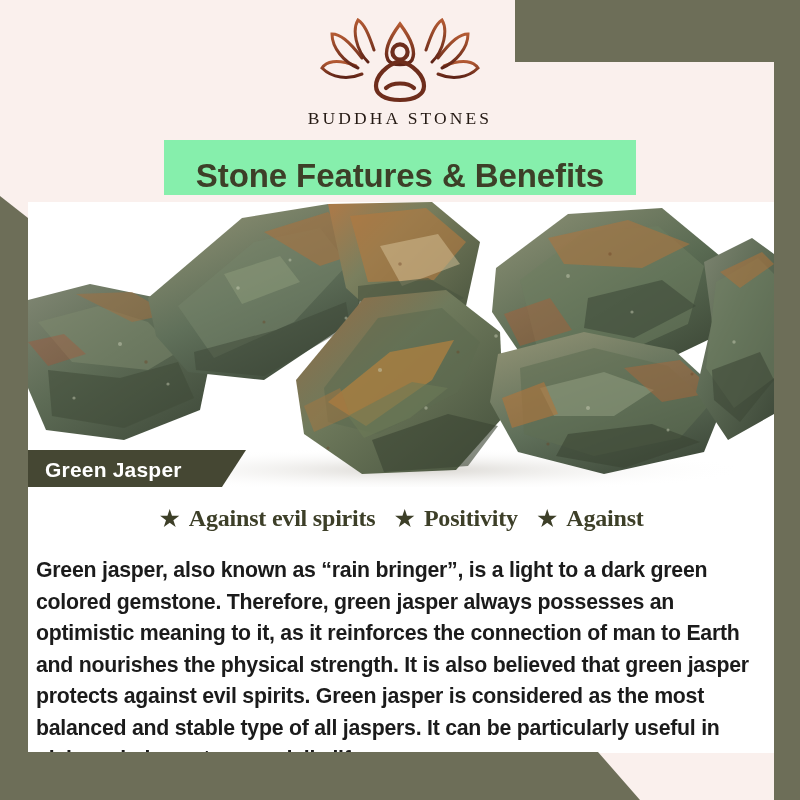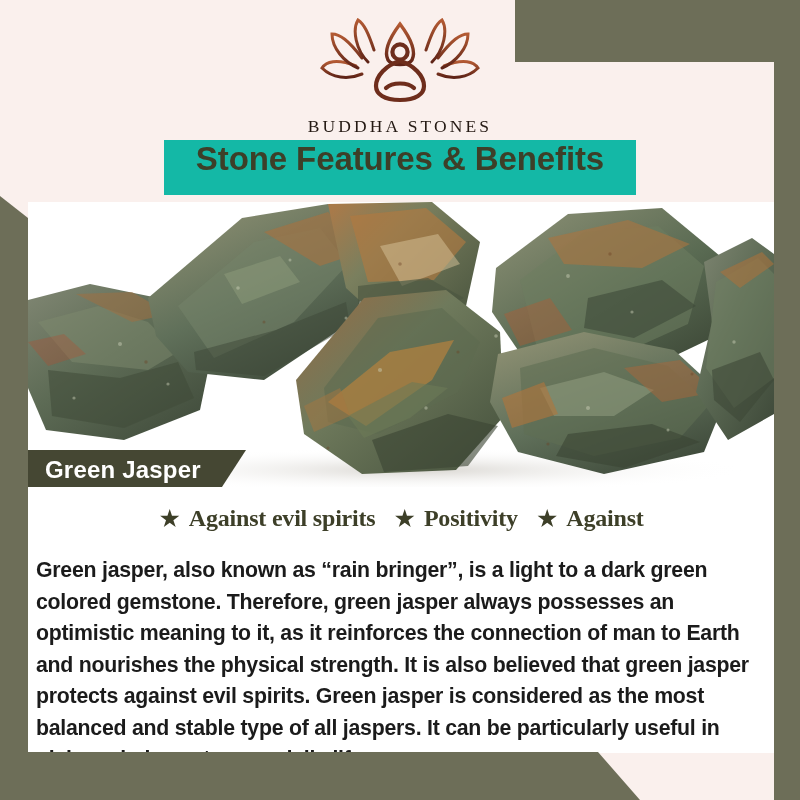--- a/index.html
+++ b/index.html
@@ -29,30 +29,30 @@
   }
 
   
   .header{position:absolute;left:0;top:0;width:800px;height:200px;}
   .logo-wrap{
     position:absolute;left:0;right:0;top:18px;display:flex;
     flex-direction:column;align-items:center;
   }
   .logo-mark{width:164px;height:86px;display:block;}
   .logo-word{
-    margin-top:12px;
+    margin-top:4px;
     font-family:"Liberation Serif", serif;
     font-size:17.5px;letter-spacing:3.1px;color:#241913;
     font-weight:400;white-space:nowrap;
   }
 
   
   .title-banner{
     position:absolute;left:164px;top:140px;width:472px;height:55px;
-    background:#14b8a6;display:flex;align-items:flex-start;justify-content:center;
+    background:#86efac;display:flex;align-items:flex-end;justify-content:center;
   }
   .title-text{
     font-size:33px;font-weight:bold;color:#3d3f28;
     letter-spacing:-.1px;white-space:nowrap;
     font-family:"Liberation Sans", sans-serif;
   }
 
   
   .photo{
     position:absolute;left:28px;top:202px;width:746px;height:285px;
@@ -61,21 +61,21 @@
   .photo svg{display:block;width:100%;height:100%;}
 
   
   .stone-label{
     position:absolute;left:28px;top:450px;width:218px;height:40px;
     background:#454733;
     clip-path:polygon(0 0,100% 0,calc(100% - 26px) 100%,0 100%);
     display:flex;align-items:center;
   }
   .stone-label-text{
-    color:#ffffff;font-size:24px;font-weight:bold;padding-left:17px;
+    color:#ffffff;font-size:21px;font-weight:bold;padding-left:17px;
     letter-spacing:.2px;white-space:nowrap;text-align:center;
   }
 
   
   .sheet{
     position:absolute;left:28px;top:487px;width:746px;height:266px;background:#ffffff;
   }
 
   .features{
     position:absolute;left:0;right:0;top:18px;

